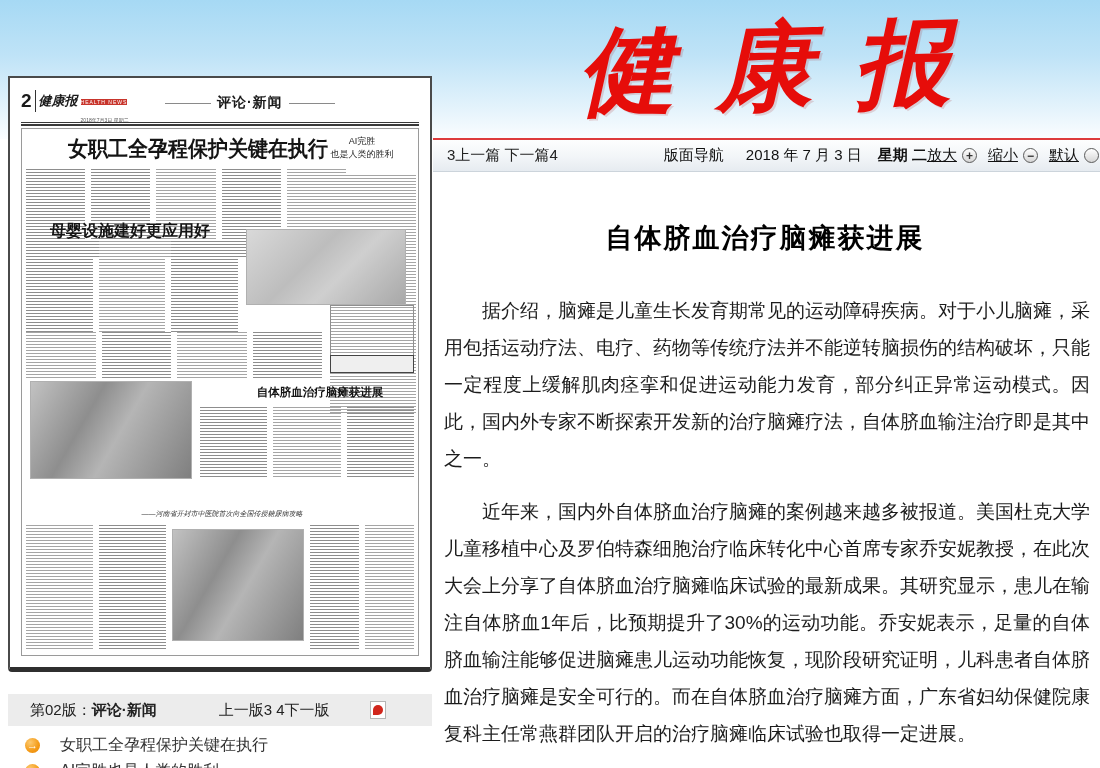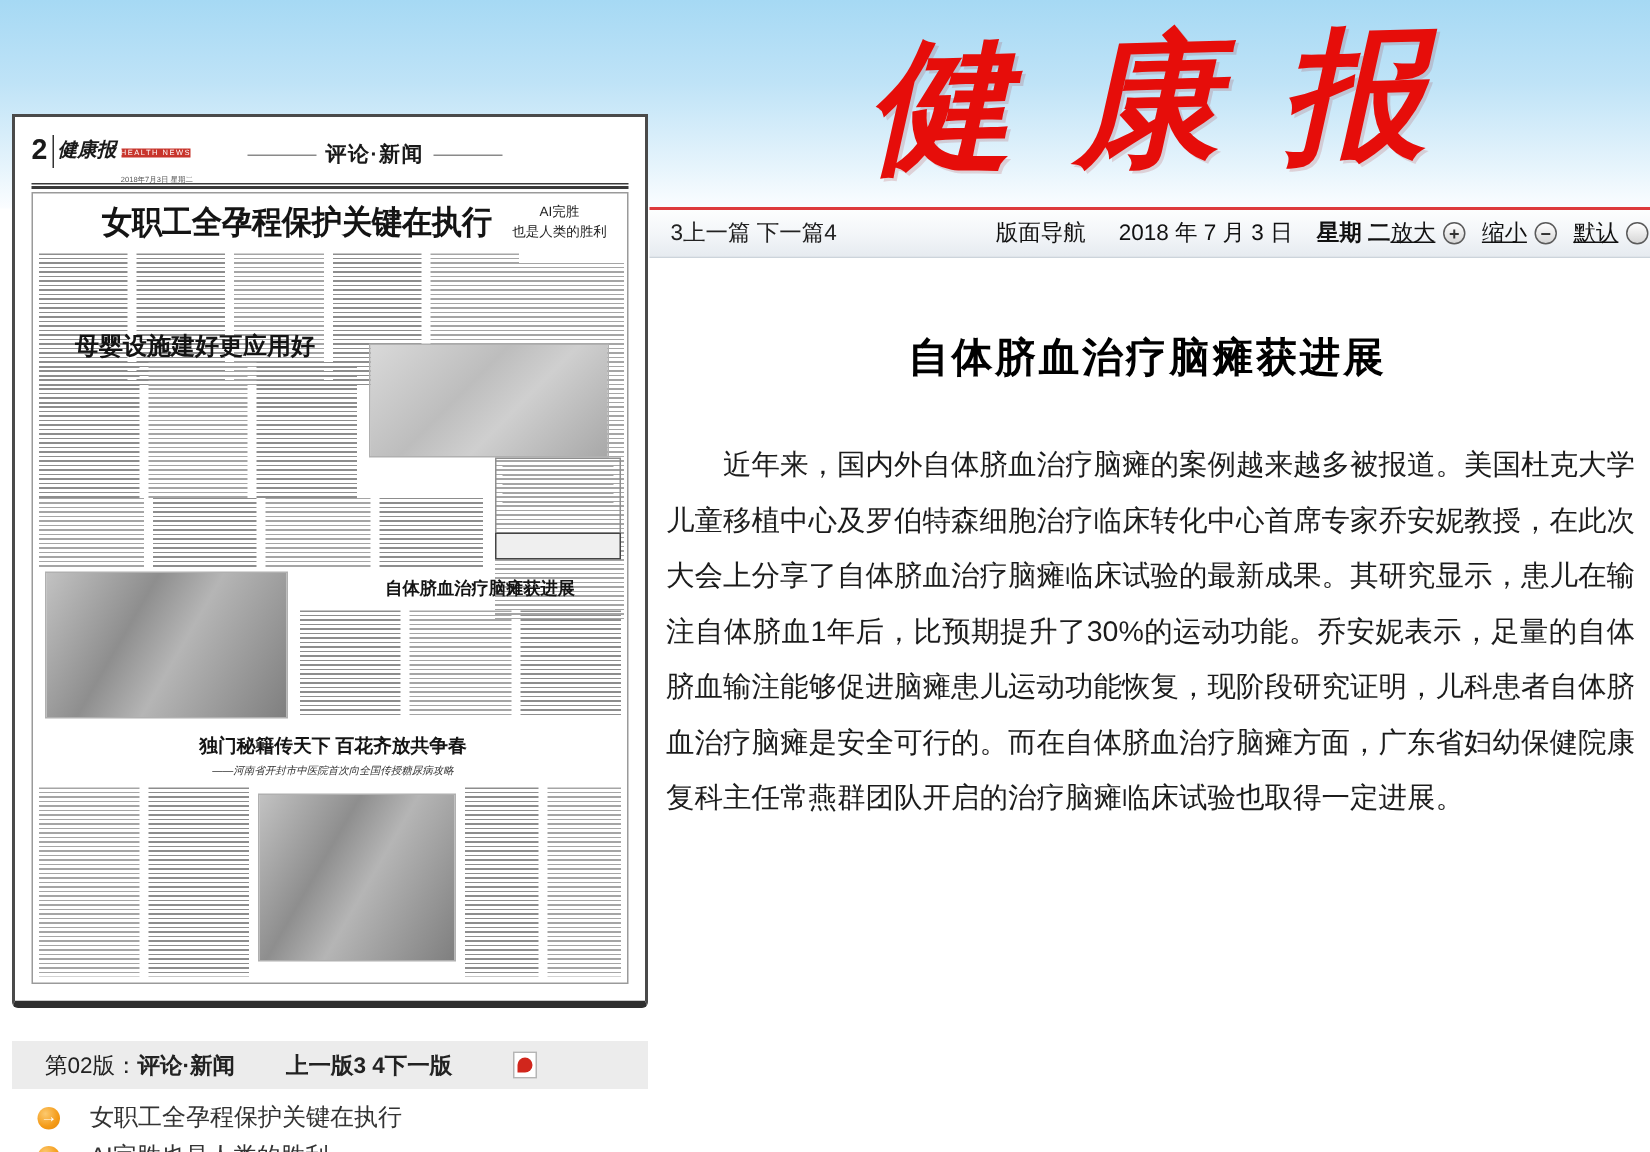--- a/index.html
+++ b/index.html
@@ -74,36 +74,36 @@
   .bar { height:3px; background:repeating-linear-gradient(90deg,#777 0 3px,transparent 3px 5px); margin-bottom:2px; }
   .p-doublerule { margin-top:2px; border-top:1px solid #3a3a3a; border-bottom:2px solid #3a3a3a; height:4px; }
   .p-body { position:relative; margin-top:2px; height:528px; border:1px solid #9a9a9a; overflow:hidden; }
   
   .ft { background-image:repeating-linear-gradient(180deg,#8d8d8d 0 1px,transparent 1px 3px); }
   .ft.light { background-image:repeating-linear-gradient(180deg,#a5a5a5 0 1px,transparent 1px 3px); }
   .cols { position:absolute; display:flex; gap:6px; }
   .cols > div { flex:1; }
   .hl { position:absolute; font-weight:bold; color:#141414; text-align:center; white-space:nowrap; }
   .hl-main { top:6px; left:28px; width:296px; font-size:20px; letter-spacing:0; transform:scaleY(1.08); }
-  .ai-box { position:absolute; top:6px; right:2px; width:86px; text-align:center; font-size:9px; line-height:13px; color:#222; }
+  .ai-box { position:absolute; top:6px; right:13px; width:86px; text-align:center; font-size:9px; line-height:13px; color:#222; }
   .gimg { position:absolute; background:linear-gradient(135deg,#d9d9d9 0%,#bdbdbd 40%,#cfcfcf 60%,#a8a8a8 100%); border:1px solid #b0b0b0; }
   .gimg.photo { background:linear-gradient(120deg,#c2c2c2 0%,#8e8e8e 35%,#b5b5b5 55%,#7f7f7f 100%); }
   .sidebox { position:absolute; border:1px solid #8f8f8f; padding:4px; }
   .sideinner { width:100%; height:100%; }
   .notebox { position:absolute; border:1px solid #444; background:#efefef; }
   .h5sub { position:absolute; font-size:7px; color:#333; text-align:center; white-space:nowrap; font-style:italic; }
   
   .page-bar {
     position:absolute; left:8px; top:694px; width:424px; height:32px;
     background:#ececec; display:flex; align-items:center;
     font-size:15px; color:#222;
   }
   .pb-edition { margin-left:22px; }
   .pb-edition b { font-weight:bold; }
-  .pb-nav { margin-left:34px; cursor:pointer;font-weight:bold; }
+  .pb-nav { margin-left:62px; cursor:pointer; }
   .pdficon { margin-left:40px; width:16px; height:18px; background:#fff; border:1px solid #b5b5b5; position:relative; cursor:pointer; }
   .pdficon::after {
     content:""; position:absolute; left:2px; top:3px; width:10px; height:10px;
     background:#d1261c; border-radius:50% 50% 50% 0;
   }
   
   .alist { position:absolute; left:8px; top:732px; width:700px; }
   .alist-item { display:flex; align-items:center; height:26px; cursor:pointer; }
   .bullet {
     width:15px; height:15px; border-radius:50%; margin-left:17px;
@@ -203,21 +203,20 @@
     <div class="notebox" style="top:226px; left:308px; width:84px; height:18px;"></div>
 
     <div class="gimg photo" style="top:252px; left:8px; width:162px; height:98px;"></div>
     <div class="hl" style="top:256px; left:212px; width:172px; font-size:11.5px;">自体脐血治疗脑瘫获进展</div>
     <div class="cols" style="top:278px; left:178px; width:214px; height:70px;">
       <div class="ft"></div>
       <div class="ft light"></div>
       <div class="ft"></div>
     </div>
 
-    <div class="hl" style="top:360px; left:78px; width:244px; font-size:12.5px;">独门秘籍传天下 百花齐放共争春</div>
     <div class="h5sub" style="top:380px; left:78px; width:244px;">——河南省开封市中医院首次向全国传授糖尿病攻略</div>
     <div class="cols" style="top:396px; left:4px; width:140px; height:126px;">
       <div class="ft light"></div>
       <div class="ft"></div>
     </div>
     <div class="gimg photo" style="top:400px; left:150px; width:132px; height:112px;"></div>
     <div class="cols" style="top:396px; left:288px; width:104px; height:126px;">
       <div class="ft"></div>
       <div class="ft light"></div>
     </div>
@@ -237,16 +236,17 @@
   </div>
   <div class="alist-item">
     <span class="bullet">→</span>
     <span class="alist-label">AI完胜也是人类的胜利</span>
   </div>
 </div>
 
 <div class="article">
   <div class="a-title">自体脐血治疗脑瘫获进展</div>
   <div class="a-body">
+    <p>据介绍，脑瘫是儿童生长发育期常见的运动障碍疾病。对于小儿脑瘫，采用包括运动疗法、电疗、药物等传统疗法并不能逆转脑损伤的结构破坏，只能一定程度上缓解肌肉痉挛和促进运动能力发育，部分纠正异常运动模式。因此，国内外专家不断探索开发新的治疗脑瘫疗法，自体脐血输注治疗即是其中之一。</p>
     <p>近年来，国内外自体脐血治疗脑瘫的案例越来越多被报道。美国杜克大学儿童移植中心及罗伯特森细胞治疗临床转化中心首席专家乔安妮教授，在此次大会上分享了自体脐血治疗脑瘫临床试验的最新成果。其研究显示，患儿在输注自体脐血1年后，比预期提升了30%的运动功能。乔安妮表示，足量的自体脐血输注能够促进脑瘫患儿运动功能恢复，现阶段研究证明，儿科患者自体脐血治疗脑瘫是安全可行的。而在自体脐血治疗脑瘫方面，广东省妇幼保健院康复科主任常燕群团队开启的治疗脑瘫临床试验也取得一定进展。</p>
 
   </div>
 </div>
 
 </body></html>

